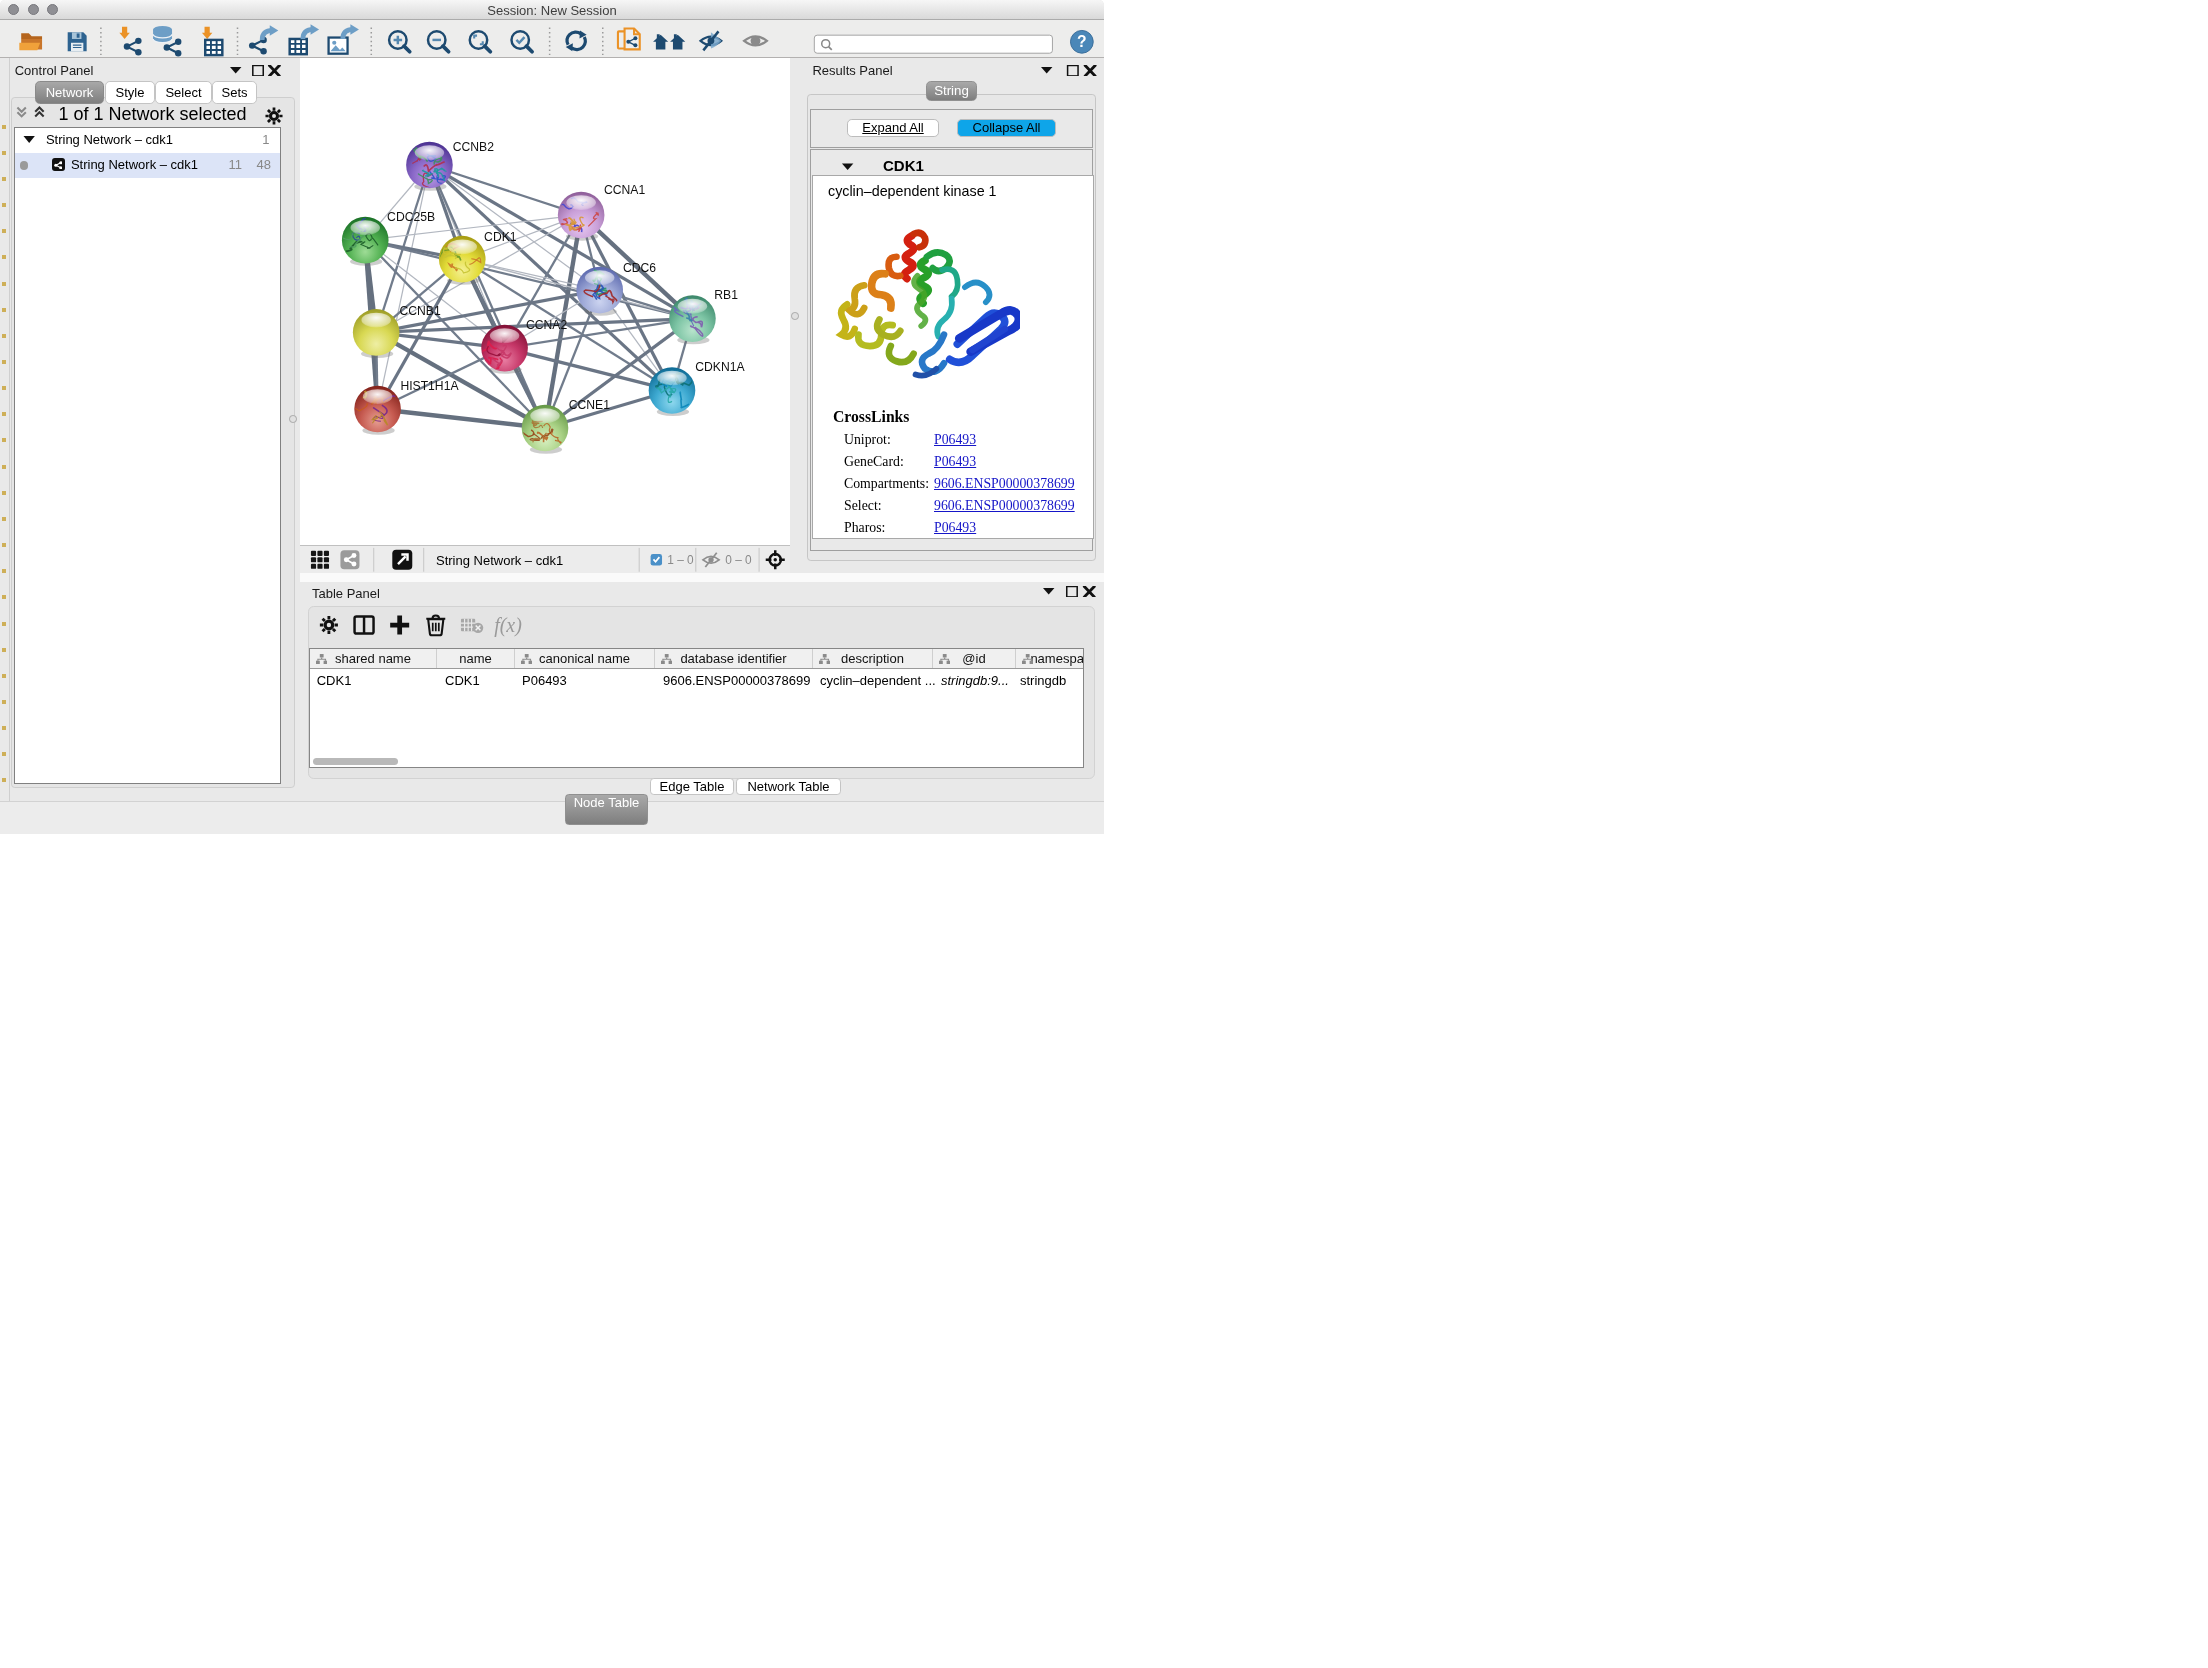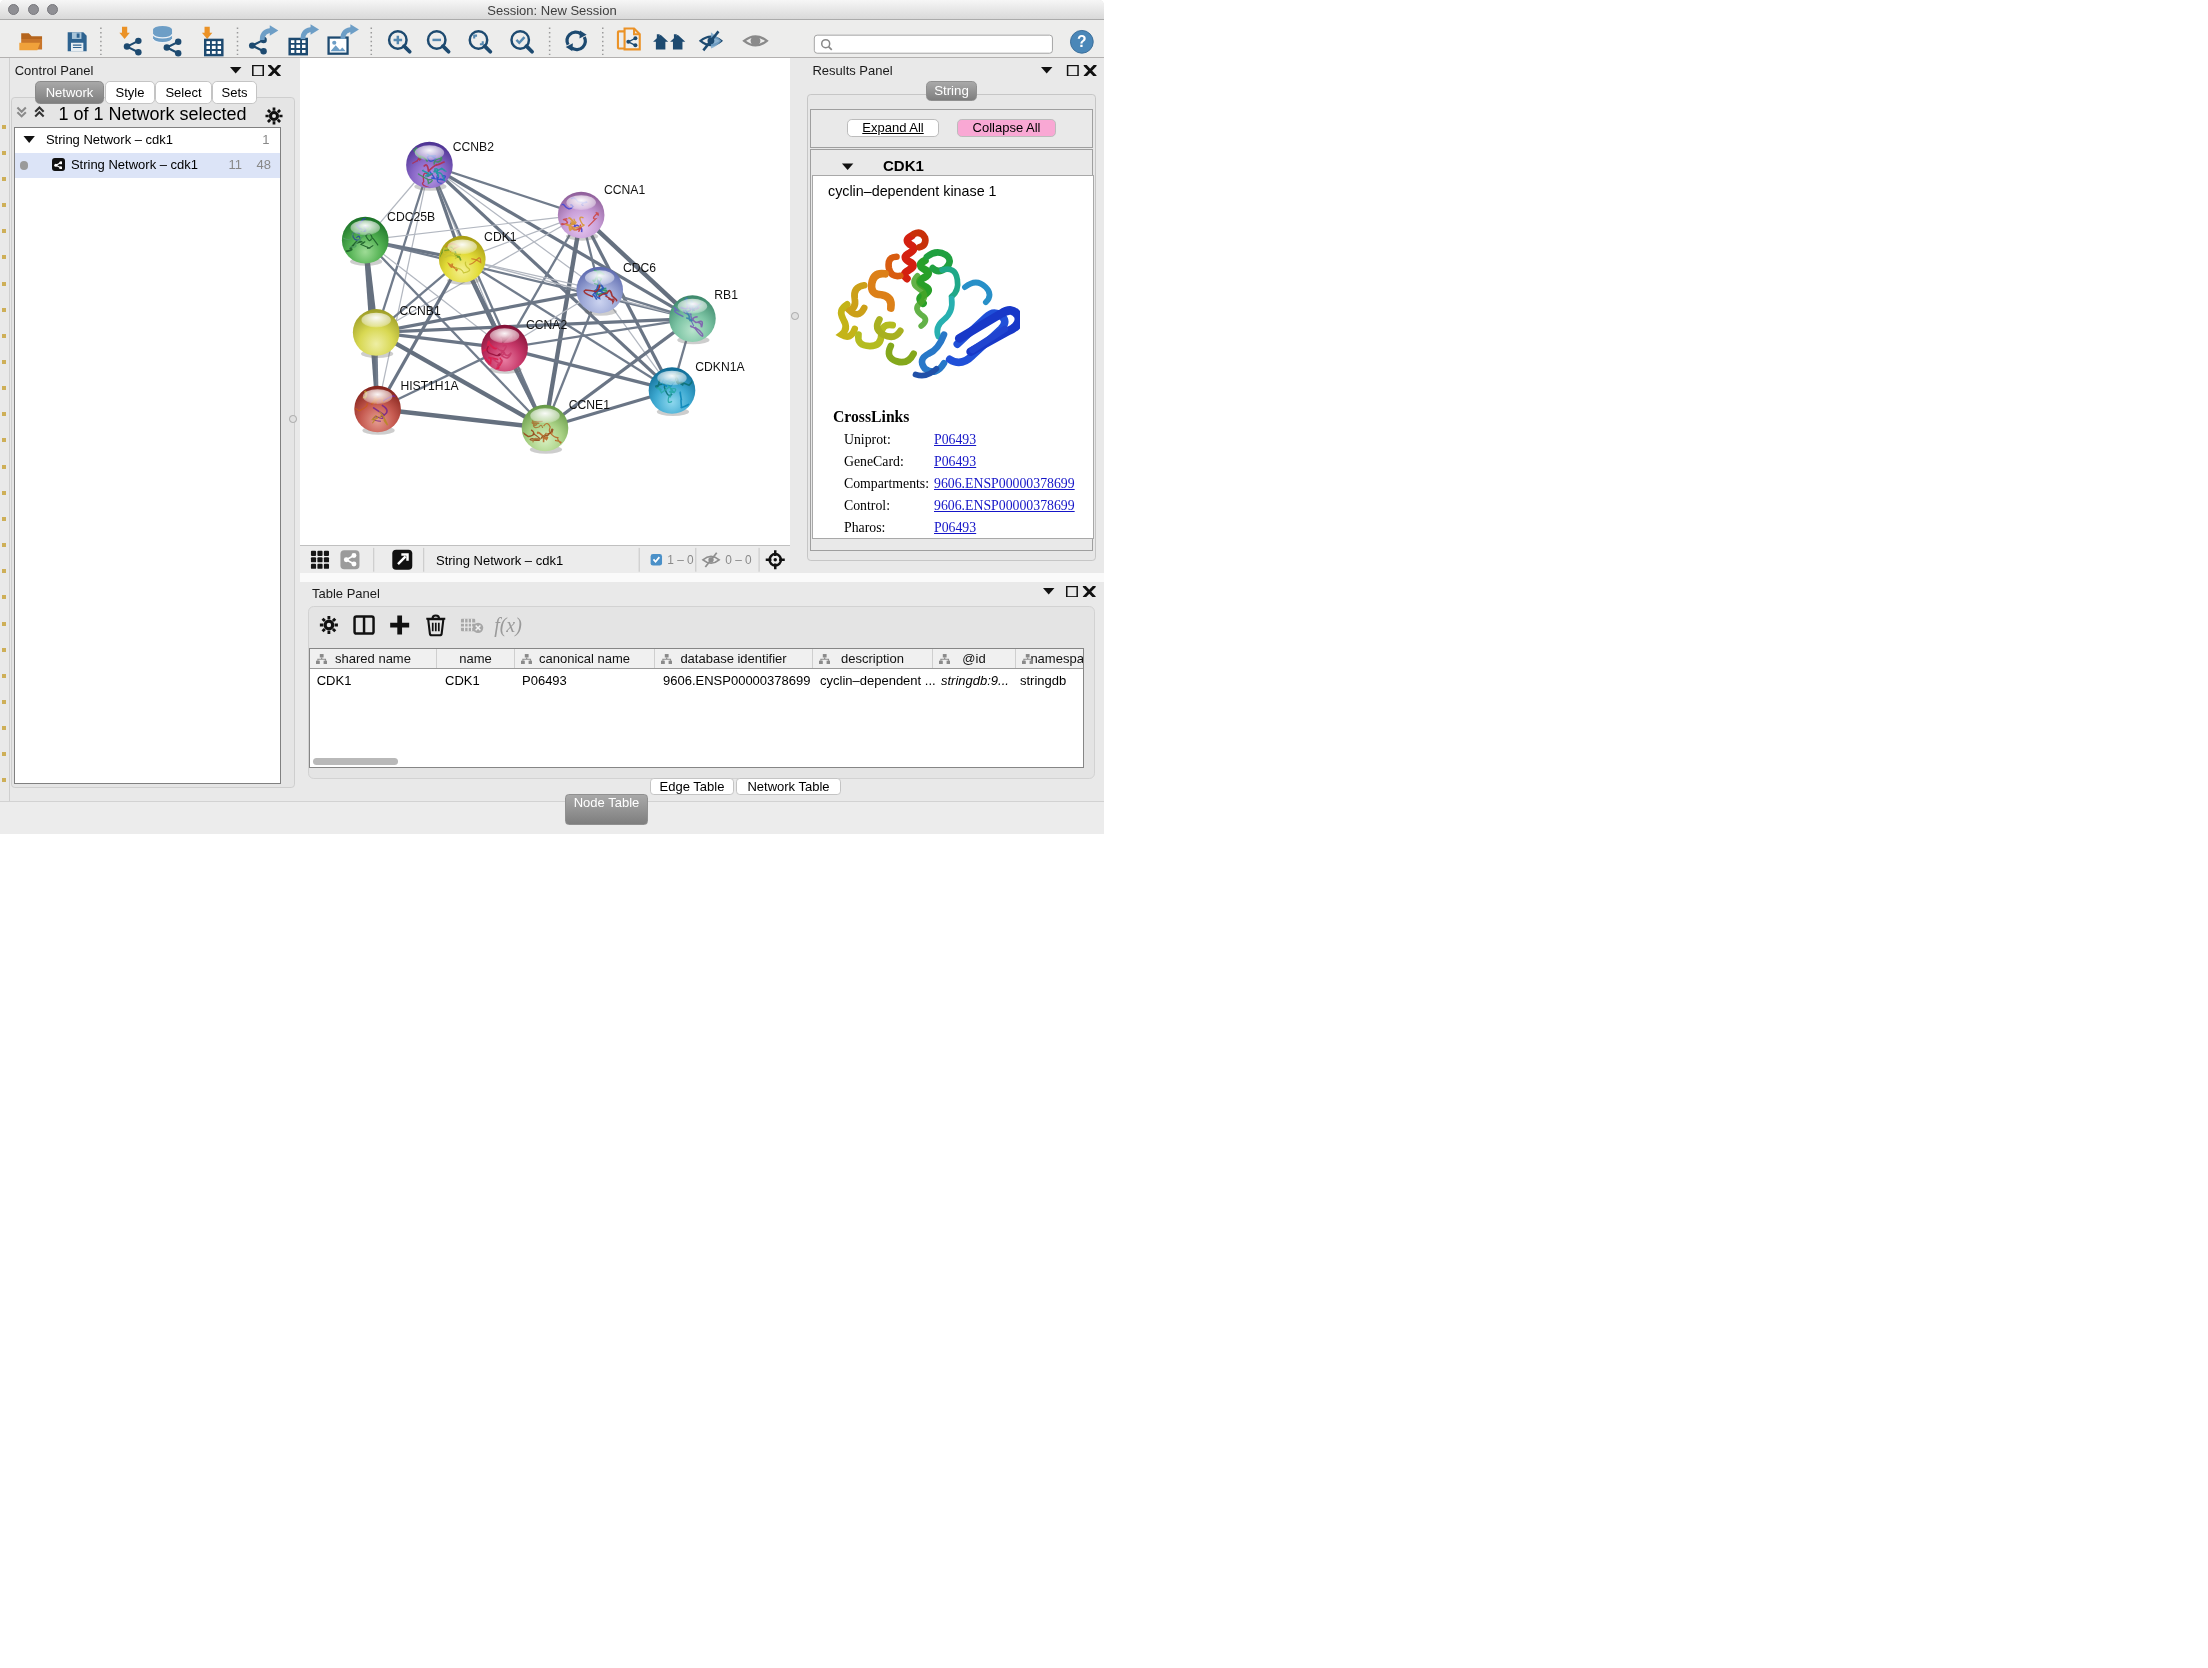--- a/index.html
+++ b/index.html
@@ -667,21 +667,21 @@
   <div class="ptitle" style="position:absolute;left:20.4px;top:4.8px;">Results Panel</div>
   <svg class="abs" style="left:248px;top:6.7px;" width="59" height="11.4" viewBox="0 0 62 12">
     <path d="M1 2 L13 2 L7 9 Z" fill="#111"></path>
     <rect x="29" y="0.5" width="11" height="11" fill="none" stroke="#111" stroke-width="1.6"></rect>
     <path d="M47.5 0.5 L58 11.5 M58 0.5 L47.5 11.5" stroke="#111" stroke-width="3" stroke-linecap="round"></path>
   </svg>
   <div class="abs" style="left:134px;top:23px;width:51px;height:20px;background:linear-gradient(#a9a9a9,#7e7e7e);border:1px solid #909090;border-radius:4.8px;color:#fff;font-size:13.3px;text-align:center;line-height:18px;z-index:2;">String</div>
   <div class="abs" style="left:15px;top:36px;width:289px;height:467px;background:#e7e7e7;border:1px solid #c6c6c6;border-radius:3.8px;"></div>
   <div class="abs" style="left:18px;top:51px;width:283px;height:39px;background:#e9e9e9;border:1px solid #9f9f9f;"></div>
   <div class="abs" style="left:55px;top:61px;width:92px;height:17.6px;background:#fff;border:1px solid #bcbcbc;border-radius:4.8px;font-size:13px;text-align:center;line-height:16px;text-decoration:underline;">Expand All</div>
-  <div class="abs" style="left:165px;top:61px;width:99px;height:17.6px;background:#f9a8d4;border:1px solid #bcbcbc;border-radius:4.8px;font-size:13px;text-align:center;line-height:16px;">Collapse All</div>
+  <div class="abs" style="left:165px;top:61px;width:99px;height:17.6px;background:#0ea5e9;border:1px solid #bcbcbc;border-radius:4.8px;font-size:13px;text-align:center;line-height:16px;">Collapse All</div>
   <div class="abs" style="left:18px;top:91px;width:283px;height:402px;background:#e9e9e9;border:1px solid #9f9f9f;"></div>
   <svg class="abs" style="left:49px;top:104px;" width="13.3" height="9.5" viewBox="0 0 14 10">
         <path d="M1 1.5 L13 1.5 L7 8.5 Z" fill="#111"></path>
       </svg>
   <div class="abs" style="left:91px;top:99px;font-size:15px;font-weight:bold;">CDK1</div>
   <div class="abs" style="left:19.5px;top:117px;width:282px;height:364px;background:#fff;border:1px solid #a8a8a8;"></div>
   <div class="abs" style="left:36px;top:125px;font-size:14.3px;">cyclin–dependent kinase 1</div>
   <svg class="abs" style="left:38px;top:170px;" width="190" height="162" viewBox="0 0 200 170">
     <g fill="none" stroke-linecap="round">
     <path d="M86 8 q-8 4 -2 9 q8 4 0 9 q-9 4 -1 9 q9 4 0 9 q-8 4 -2 9" stroke="#d42010" stroke-width="8"></path>
@@ -704,21 +704,21 @@
     <path d="M150 128 l34 -22" stroke="#2044d0" stroke-width="7"></path>
     <path d="M112 148 q-10 10 -22 6" stroke="#2050a8" stroke-width="6"></path>
     <path d="M92 50 q-8 8 2 14 q10 6 2 14 q-9 6 0 13 q9 5 0 12" stroke="#48a428" stroke-width="6" opacity="0.85"></path>
     </g>
   </svg>
   <div class="abs" style="left:41px;top:350px;font-family:'Liberation Serif',serif;font-size:15.7px;font-weight:bold;">CrossLinks</div>
   <div class="abs" style="left:52px;top:371px;font-family:'Liberation Serif',serif;font-size:13.8px;line-height:22px;">
     <div>Uniprot:</div>
         <div>GeneCard:</div>
         <div>Compartments:</div>
-        <div>Control:</div>
+        <div>Select:</div>
         <div>Pharos:</div>
   </div>
   <div class="abs" style="left:142px;top:371px;font-family:'Liberation Serif',serif;font-size:13.8px;line-height:22px;color:#1515c8;text-decoration:underline;">
     <div>P06493</div>
         <div>P06493</div>
         <div>9606.ENSP00000378699</div>
         <div>9606.ENSP00000378699</div>
         <div>P06493</div>
   </div>
 </div>

